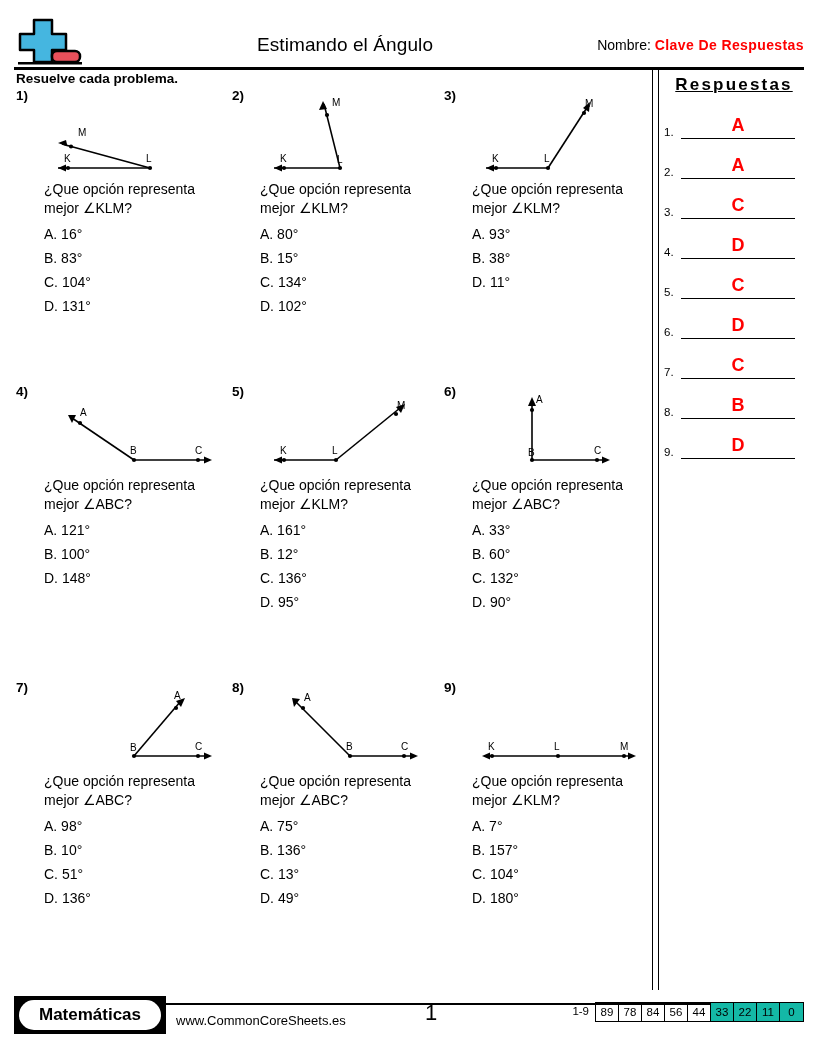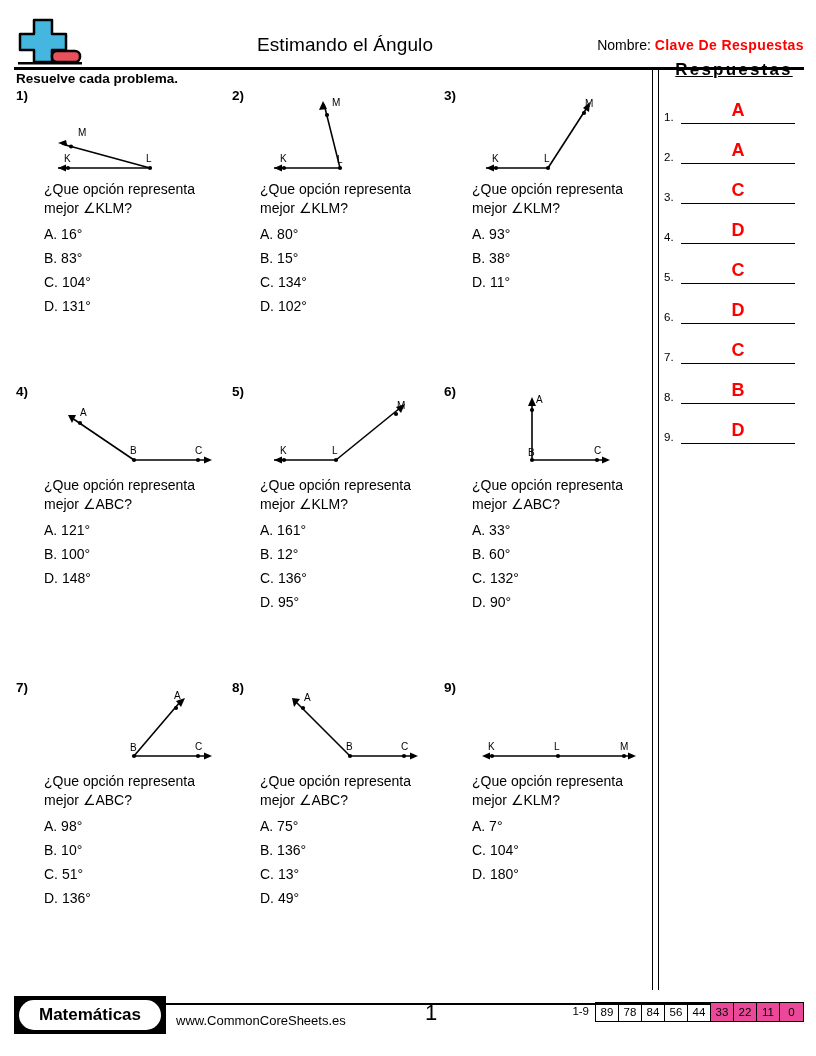--- a/index.html
+++ b/index.html
@@ -118,21 +118,21 @@
   .c0 { left: 16px; }
   .c1 { left: 232px; }
   .c2 { left: 444px; }
   .r0 { top: 0px; }
   .r1 { top: 296px; }
   .r2 { top: 592px; }
 
   
   #answers {
     position: absolute;
-    left: 664px; top: 60px;
+    left: 664px; top: 75px;
     width: 140px;
   }
   #answers-title {
     font-size: 17px;
     font-weight: bold;
     text-decoration: underline;
     letter-spacing: 2.2px;
     text-align: center;
     padding-bottom: 4px;
   }
@@ -209,21 +209,21 @@
   #scale-cells { display: flex; border: 1px solid #000; }
   .scale-cell {
     width: 23px;
     height: 18px;
     line-height: 18px;
     text-align: center;
     border-right: 1px solid #000;
     box-sizing: border-box;
   }
   .scale-cell:last-child { border-right: none; }
-  .scale-cell.hl { background: #ec4899; }
+  .scale-cell.hl { background: #14b8a6; }
 
   svg { display: block; overflow: visible; }
 </style>
 </head>
 <body>
 
 <div id="header">
 
   <div id="logo">
     <svg width="72" height="50" viewBox="0 0 72 50">
@@ -476,20 +476,21 @@
         <circle cx="92" cy="68" r="2.1" fill="#000"></circle>
         <circle cx="158" cy="68" r="2.1" fill="#000"></circle>
         <text x="22" y="62" font-size="10" font-family="Liberation Sans, sans-serif">K</text>
         <text x="88" y="62" font-size="10" font-family="Liberation Sans, sans-serif">L</text>
         <text x="154" y="62" font-size="10" font-family="Liberation Sans, sans-serif">M</text>
       </svg>
     </div>
     <div class="question">¿Que opción representa mejor ∠KLM?</div>
     <div class="choices">
       <div class="choice">A. 7°</div>
+      <div class="choice">B. 157°</div>
       <div class="choice">C. 104°</div>
       <div class="choice">D. 180°</div>
     </div>
   </div>
 
 </div>
 
 <div id="answers">
   <div id="answers-title">Respuestas</div>
 

